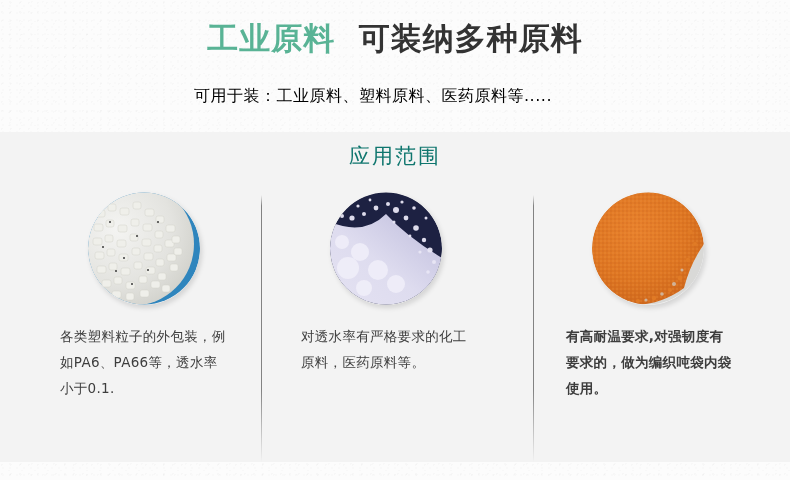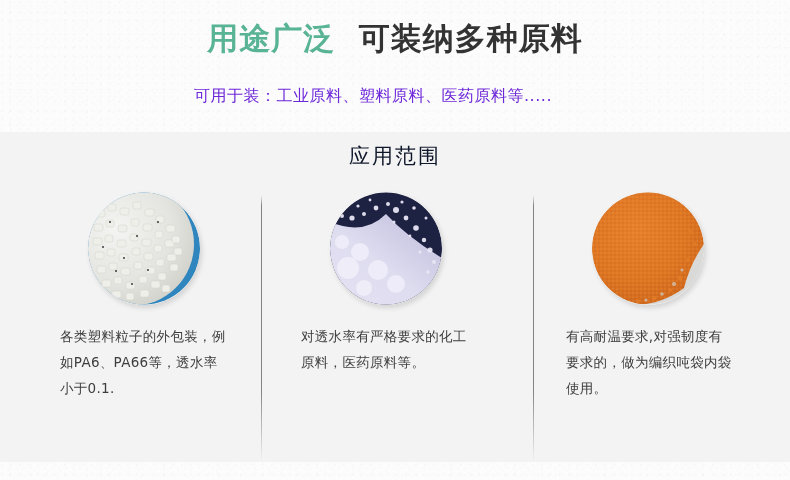--- a/index.html
+++ b/index.html
@@ -61,55 +61,55 @@
   .headline .accent { color: #59b395; }
   .headline .main { color: #333333; }
 
   .subhead {
     position: absolute;
     left: 0;
     top: 86px;
     width: 746px;
     text-align: center;
     font-size: 16px;
-    color: #6d28d9;
+    color: #000000;
     letter-spacing: 0.5px;
     white-space: nowrap;
   }
 
   
   .section-title {
     position: absolute;
     left: 0;
     top: 142px;
     width: 790px;
     text-align: center;
     font-family: "DejaVu Serif", "Liberation Serif", serif;
     font-size: 21px;
-    color: #0f172a;
+    color: #0f766e;
     letter-spacing: 2px;
   }
 
   
   .columns {
     position: absolute;
     left: 0;
     top: 185px;
     width: 696px;
     height: 275px;
   }
   .col {
     position: absolute;
     top: 0;
     width: 250px;
     height: 275px;
   }
   .col-0 { left: 18px; }
   .col-1 { left: 268px; }
-  .col-2 { left: 522px; }
+  .col-2 { left: 522px; font-weight: bold; }
 
   .divider {
     position: absolute;
     top: 10px;
     width: 1px;
     height: 270px;
     background: linear-gradient(to bottom,
       rgba(160,160,160,0) 0%,
       rgba(110,110,110,0.85) 4%,
       rgba(110,110,110,0.85) 72%,
@@ -148,21 +148,21 @@
 </head>
 <body>
 
 <div class="page">
 
   <div class="texture-top"></div>
   <div class="gray-panel"></div>
   <div class="texture-bottom"></div>
 
   <div class="headline">
-    <span class="accent">用途广泛</span><span>&nbsp;&nbsp;</span><span class="main">可装纳多种原料</span>
+    <span class="accent">工业原料</span><span>&nbsp;&nbsp;</span><span class="main">可装纳多种原料</span>
   </div>
 
   <div class="subhead">可用于装：工业原料、塑料原料、医药原料等.....</div>
 
   <div class="section-title">应用范围</div>
 
   <div class="columns">
 
     <div class="divider divider-1"></div>
     <div class="divider divider-2"></div>

